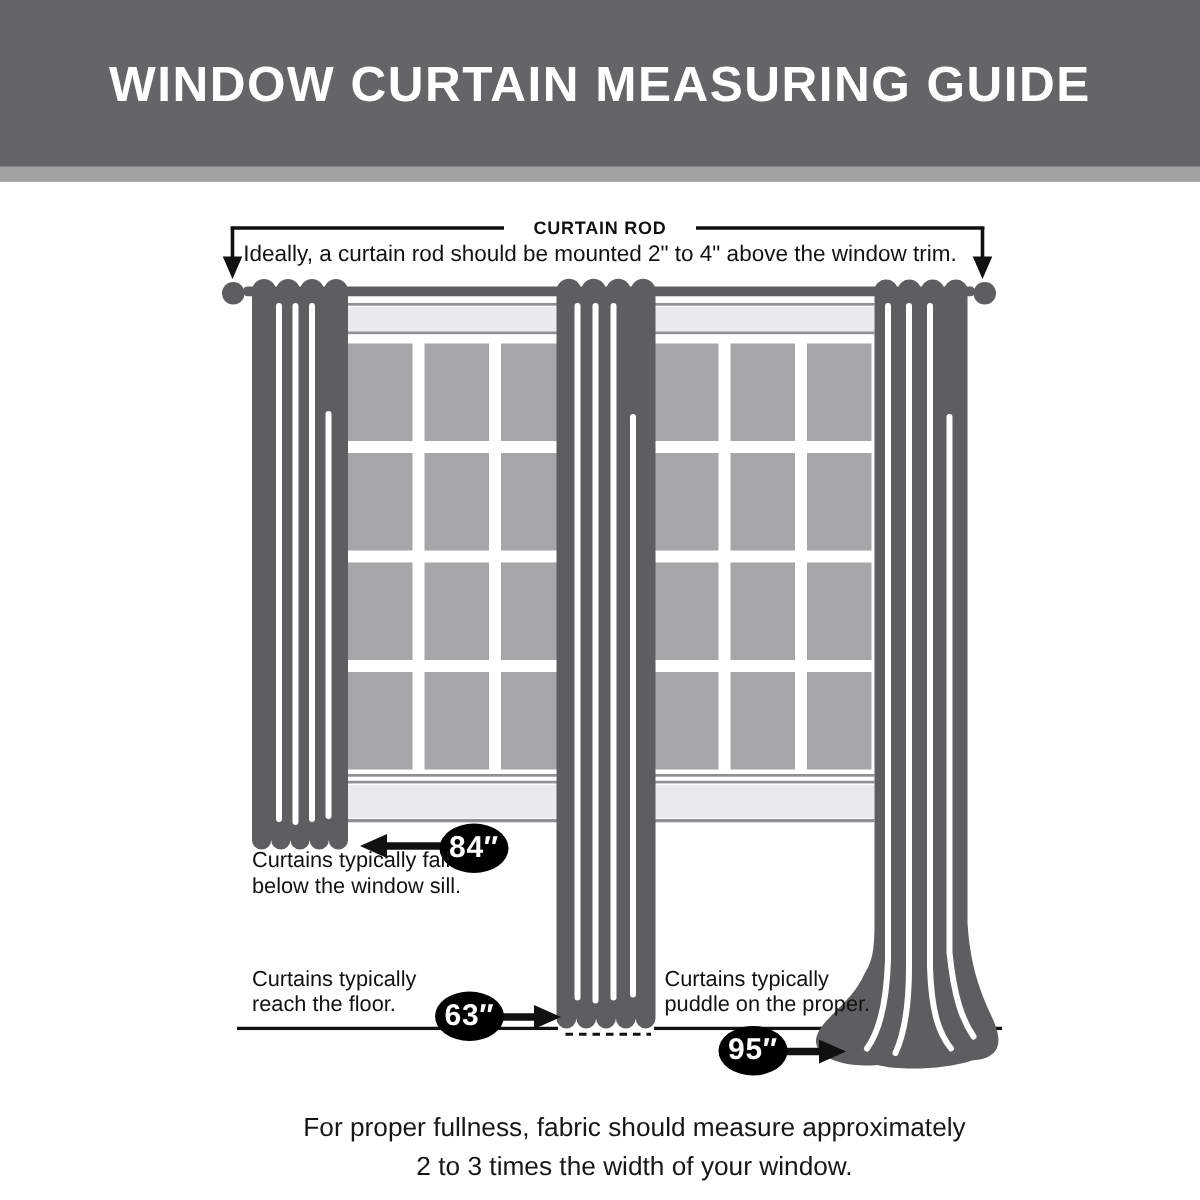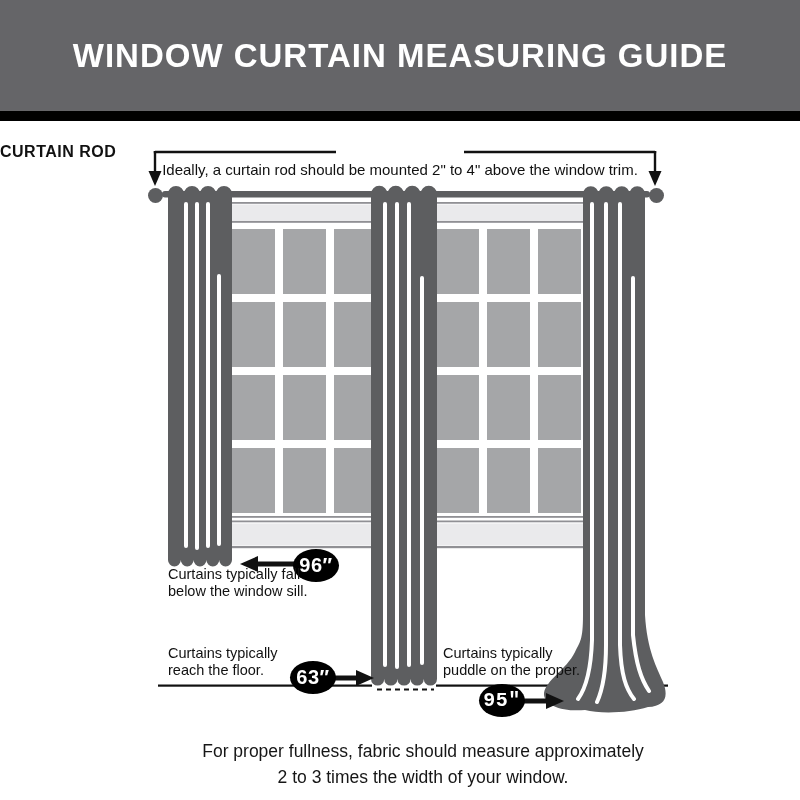--- a/index.html
+++ b/index.html
@@ -5,41 +5,41 @@
   html,body{margin:0;padding:0;}
   body{
     width:800px;height:800px;position:relative;background:#fff;
     font-family:"Liberation Sans", sans-serif;color:var(--ink,#111);
     overflow:hidden;
   }
   
   .banner{
     position:absolute;top:0;left:0;width:800px;height:121px;
     background:var(--banner,#656568);
-    border-bottom:10px solid #000000;box-sizing:border-box;
+    border-bottom:10px solid #a3a3a3;box-sizing:border-box;
     display:flex;align-items:center;justify-content:center;
   }
   .banner h1{
     margin:0;color:#fff;font-size:33px;font-weight:bold;letter-spacing:1px;
     white-space:nowrap;
   }
   
   svg.diagram{position:absolute;top:0;left:0;}
   .curtain{fill:var(--curtain,#5d5e60);}
   .stripe{stroke:#fff;stroke-width:4;fill:none;stroke-linecap:round;}
   .pane{fill:var(--pane,#a5a6a8);}
   .band{fill:var(--band,#eaeaec);}
   .fline{fill:var(--frameline,#909094);}
   .ink-line{stroke:#111;stroke-width:2.4;fill:none;}
   .ink-fill{fill:#111;}
   .arrow-shaft{stroke:#111;stroke-width:5;fill:none;}
   
   .rod-label{
-    position:absolute;top:144px;left:0;width:800px;text-align:left;
-    font-size:16px;line-height:16px;letter-spacing:0.5px;font-weight:600;
+    position:absolute;top:144px;left:0;width:800px;text-align:center;
+    font-size:12px;line-height:16px;letter-spacing:0.5px;font-weight:600;
   }
   .rod-desc{
     position:absolute;top:161px;left:0;width:800px;text-align:center;
     font-size:15px;line-height:17px;
   }
   .note{position:absolute;font-size:14.5px;line-height:16.5px;}
   .badge{
     position:absolute;width:46px;height:33px;background:#000;color:#fff;
     border-radius:50%;display:flex;align-items:center;justify-content:center;
     font-size:20px;font-weight:bold;letter-spacing:0.5px;
@@ -171,23 +171,23 @@
   </g>
   <g>
     <path class="arrow-shaft" d="M520,701 H546"></path>
     <polygon class="ink-fill" points="546,693 546,709 564,701"></polygon>
   </g>
 </svg>
 
 <div class="rod-label">CURTAIN ROD</div>
 <div class="rod-desc">Ideally, a curtain rod should be mounted 2" to 4" above the window trim.</div>
 
-<div class="badge" style="left:293px;top:549px;">96″</div>
+<div class="badge" style="left:293px;top:549px;">84″</div>
 <div class="badge" style="left:290px;top:661px;">63″</div>
-<div class="badge" style="left:479px;top:684px;font-family:Liberation Mono, monospace;">95″</div>
+<div class="badge" style="left:479px;top:684px;">95″</div>
 
 <div class="note" style="left:168px;top:566px;">
   <div>Curtains typically fall</div>
   <div>below the window sill.</div>
 </div>
 <div class="note" style="left:168px;top:645px;">
   <div>Curtains typically</div>
   <div>reach the floor.</div>
 </div>
 <div class="note" style="left:443px;top:645px;">

